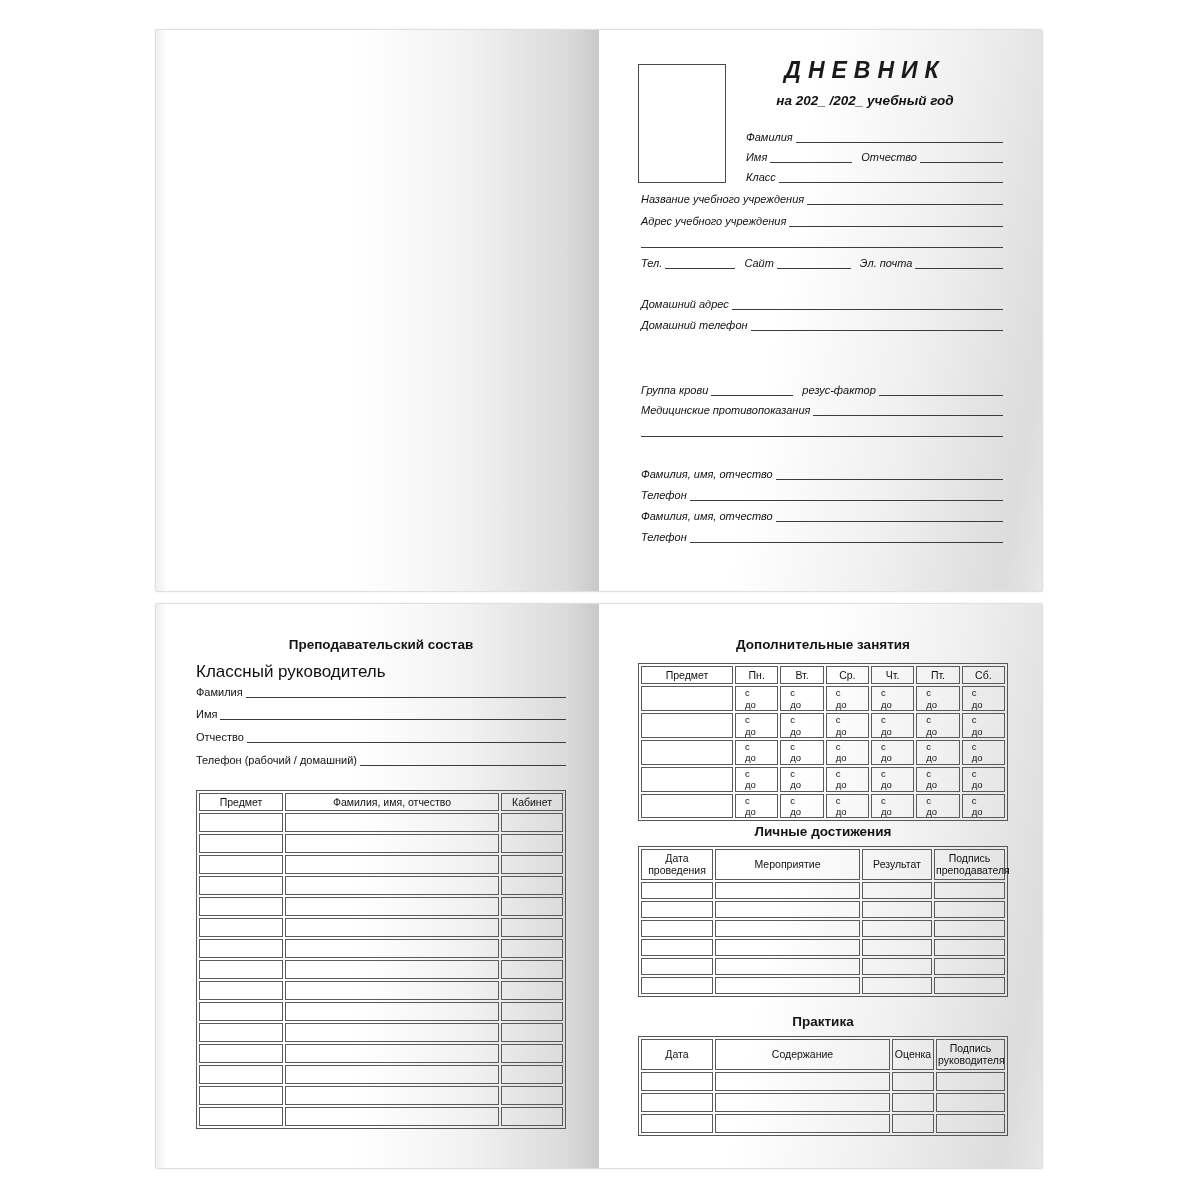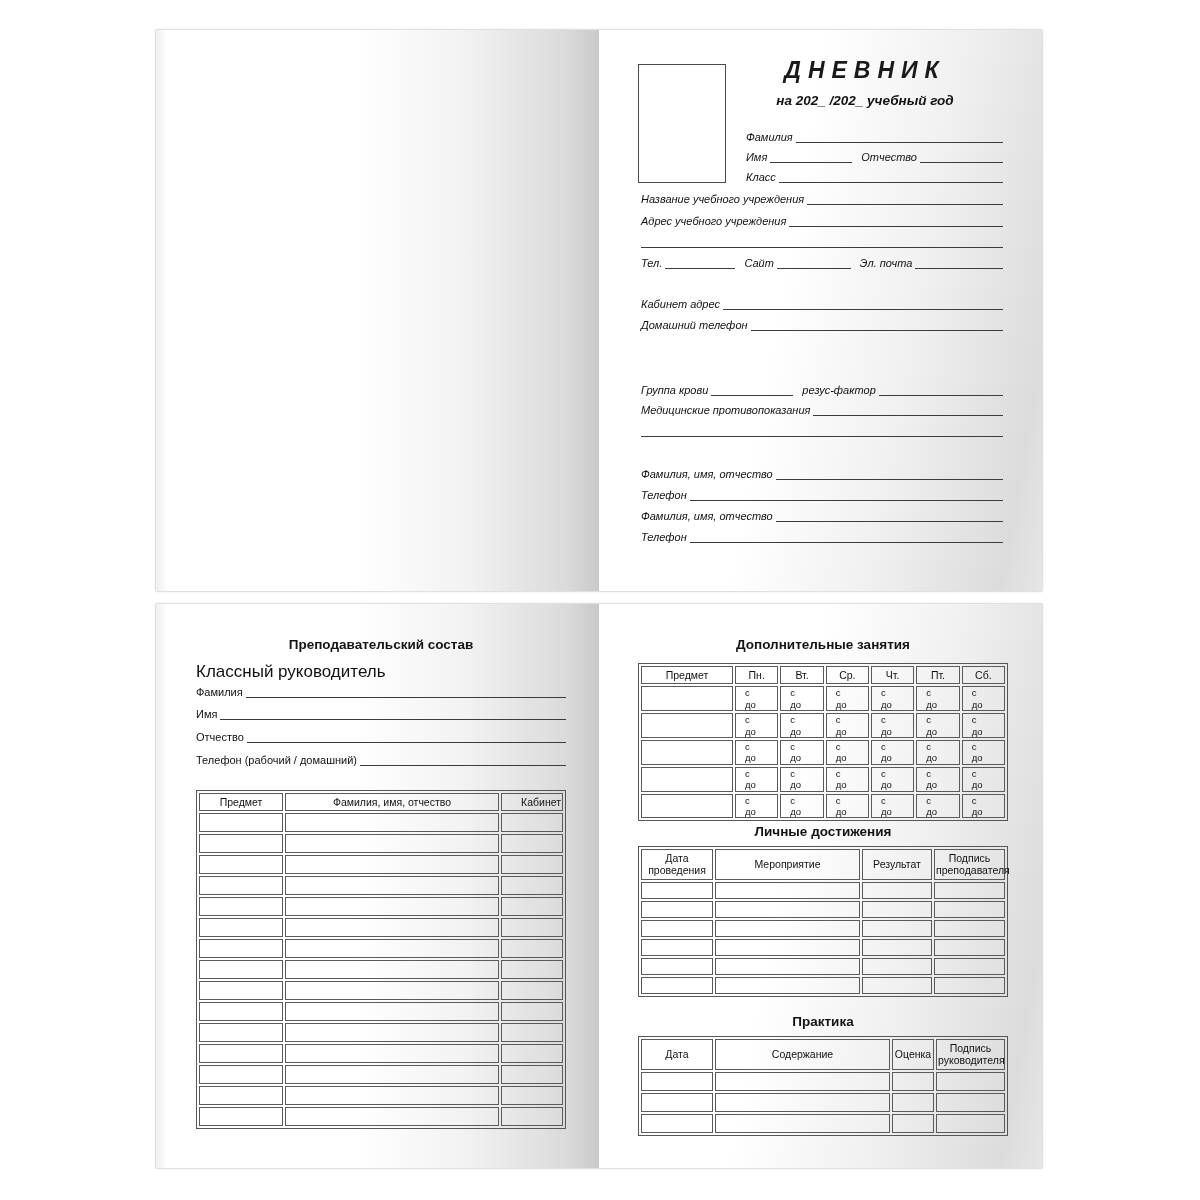--- a/index.html
+++ b/index.html
@@ -52,21 +52,21 @@
   table{
     border-collapse:separate;border-spacing:2px;border:1px solid #565656;
     position:absolute;left:0;right:0;width:100%;table-layout:fixed;background:transparent;
   }
   th,td{border:1px solid #5a5a5a;}
   th{font-weight:normal;font-size:10.5px;padding:2px 1px;text-align:center;line-height:1.18;height:auto;margin-top:12px;}
   td{height:17px;padding:0;}
   .t-add td{height:20px;vertical-align:middle;}
   .t-add .tf{font-size:9.5px;line-height:1.2;padding-left:9px;text-align:left;}
   .t-teachers th:nth-child(1){width:80px;}
-  .t-teachers th:nth-child(3){width:58px;text-align:right;}
+  .t-teachers th:nth-child(3){width:58px;}
   .t-add th:nth-child(1){width:88px;}
   .t-ach th:nth-child(1){width:68px;}
   .t-ach th:nth-child(3){width:66px;}
   .t-ach th:nth-child(4){width:67px;}
   .t-ach td{height:15px;}
   .t-prac th:nth-child(1){width:68px;}
   .t-prac th:nth-child(3){width:38px;}
   .t-prac th:nth-child(4){width:65px;}
 </style>
 </head>
@@ -109,21 +109,21 @@
     <div class="frow full" style="top:223px">
       <span class="fl">Тел.</span>
         <span class="ln f70"></span>
       <span class="fl gap">Сайт</span>
         <span class="ln f72"></span>
       <span class="fl gap">Эл. почта</span>
         <span class="ln"></span>
     </div>
 
     <div class="frow full" style="top:264px">
-      <span class="fl">Кабинет адрес</span>
+      <span class="fl">Домашний адрес</span>
         <span class="ln"></span>
     </div>
     <div class="frow full" style="top:285px">
       <span class="fl">Домашний телефон</span>
         <span class="ln"></span>
     </div>
 
     <div class="frow full" style="top:350px">
       <span class="fl">Группа крови</span>
         <span class="ln f80"></span>

